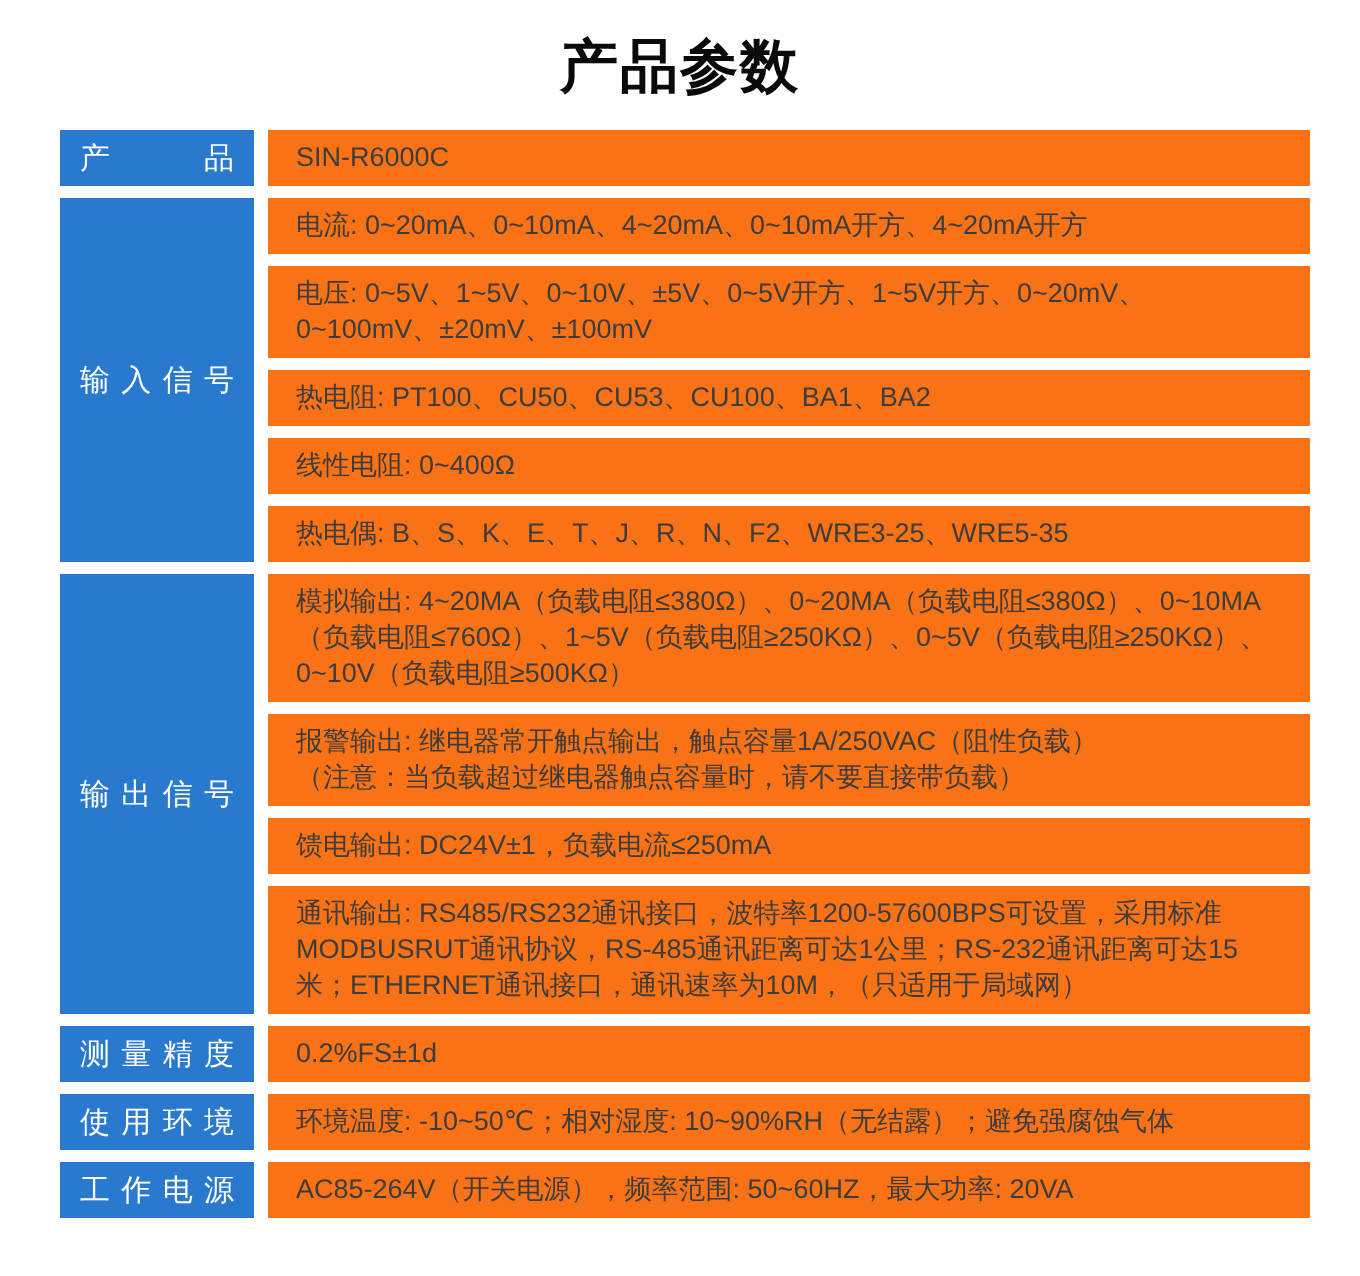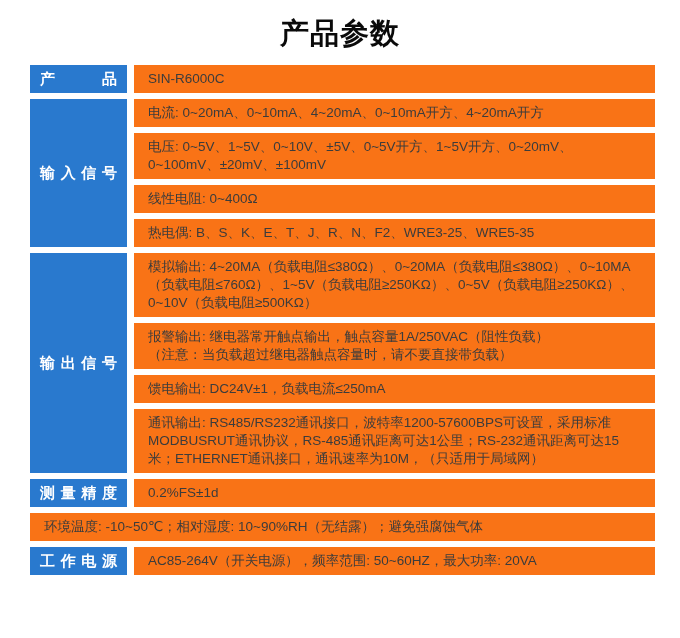--- a/index.html
+++ b/index.html
@@ -33,21 +33,21 @@
     display:flex;
     align-items:center;
     padding:0 10px;
     box-sizing:border-box;
     min-height:28px;
   }
   .row-label span{
     display:block;
     width:100%;
     font-size:15px;
-    font-weight:700;
+    font-weight:400;
     text-align:justify;
     text-align-last:justify;
     -moz-text-align-last:justify;
   }
   .cells{
     flex:1;
     display:flex;
     flex-direction:column;
     gap:6px;
   }
@@ -88,20 +88,23 @@
         <span>输入信号</span>
       </div>
       <div class="cells">
         <div class="cell">
           <span>电流: 0~20mA、0~10mA、4~20mA、0~10mA开方、4~20mA开方</span>
         </div>
         <div class="cell">
           <span>电压: 0~5V、1~5V、0~10V、±5V、0~5V开方、1~5V开方、0~20mV、0~100mV、±20mV、±100mV</span>
         </div>
         <div class="cell">
+          <span>热电阻: PT100、CU50、CU53、CU100、BA1、BA2</span>
+        </div>
+        <div class="cell">
           <span>线性电阻: 0~400Ω</span>
         </div>
         <div class="cell">
           <span>热电偶: B、S、K、E、T、J、R、N、F2、WRE3-25、WRE5-35</span>
         </div>
       </div>
     </div>
 
     <div class="row">
       <div class="row-label">
@@ -130,20 +133,23 @@
       </div>
       <div class="cells">
         <div class="cell">
           <span>0.2%FS±1d</span>
         </div>
       </div>
     </div>
 
 
     <div class="row">
+      <div class="row-label">
+        <span>使用环境</span>
+      </div>
       <div class="cells">
         <div class="cell">
           <span>环境温度: -10~50℃；相对湿度: 10~90%RH（无结露）；避免强腐蚀气体</span>
         </div>
       </div>
     </div>
 
     <div class="row">
       <div class="row-label">
         <span>工作电源</span>

